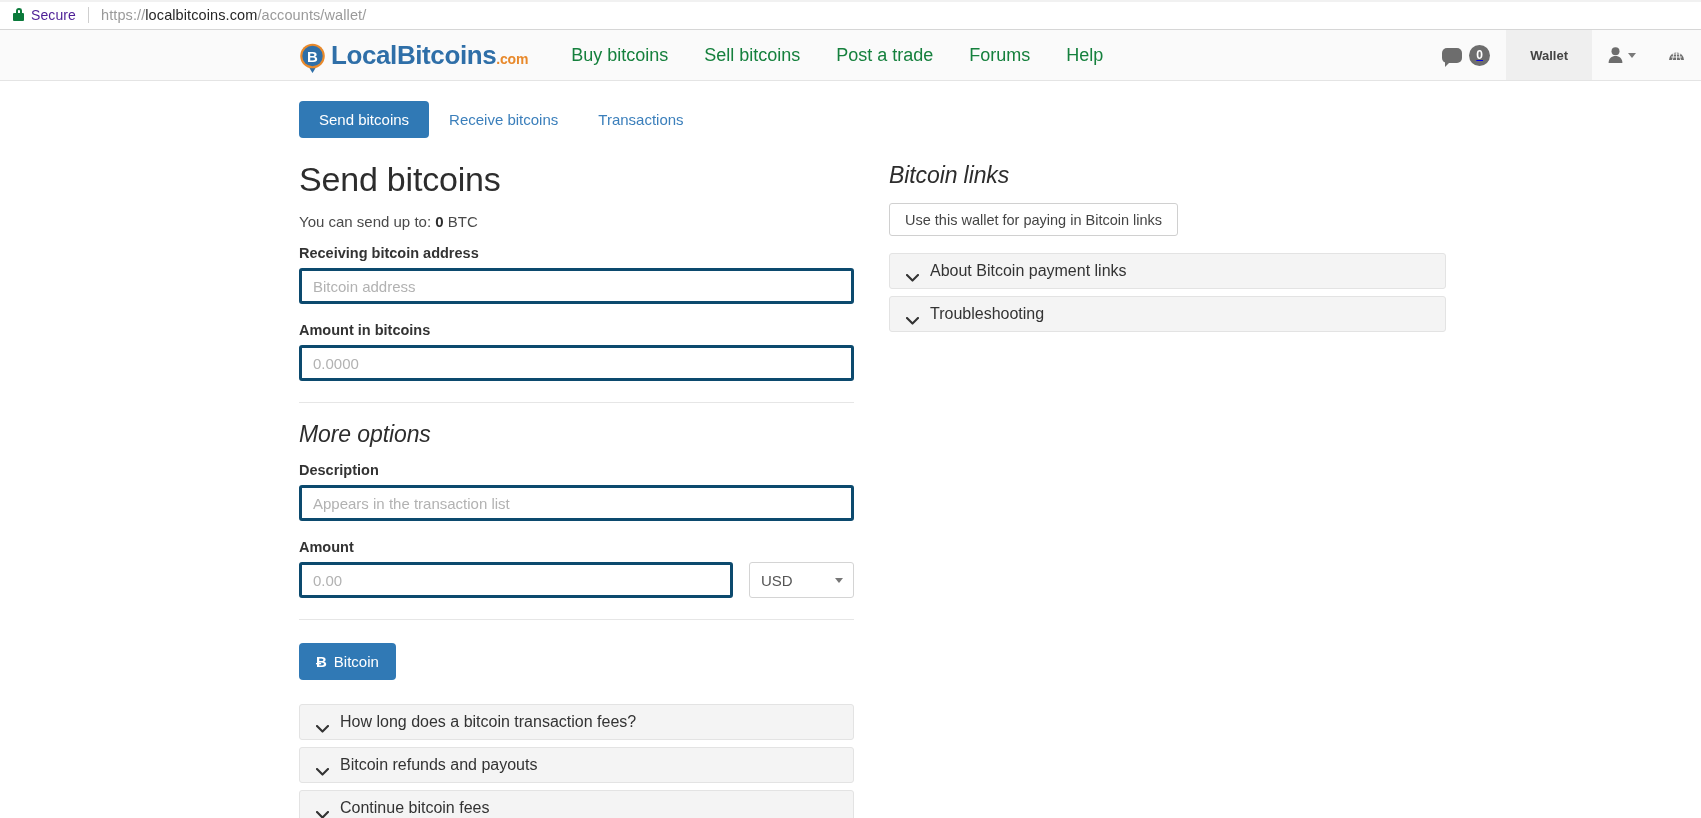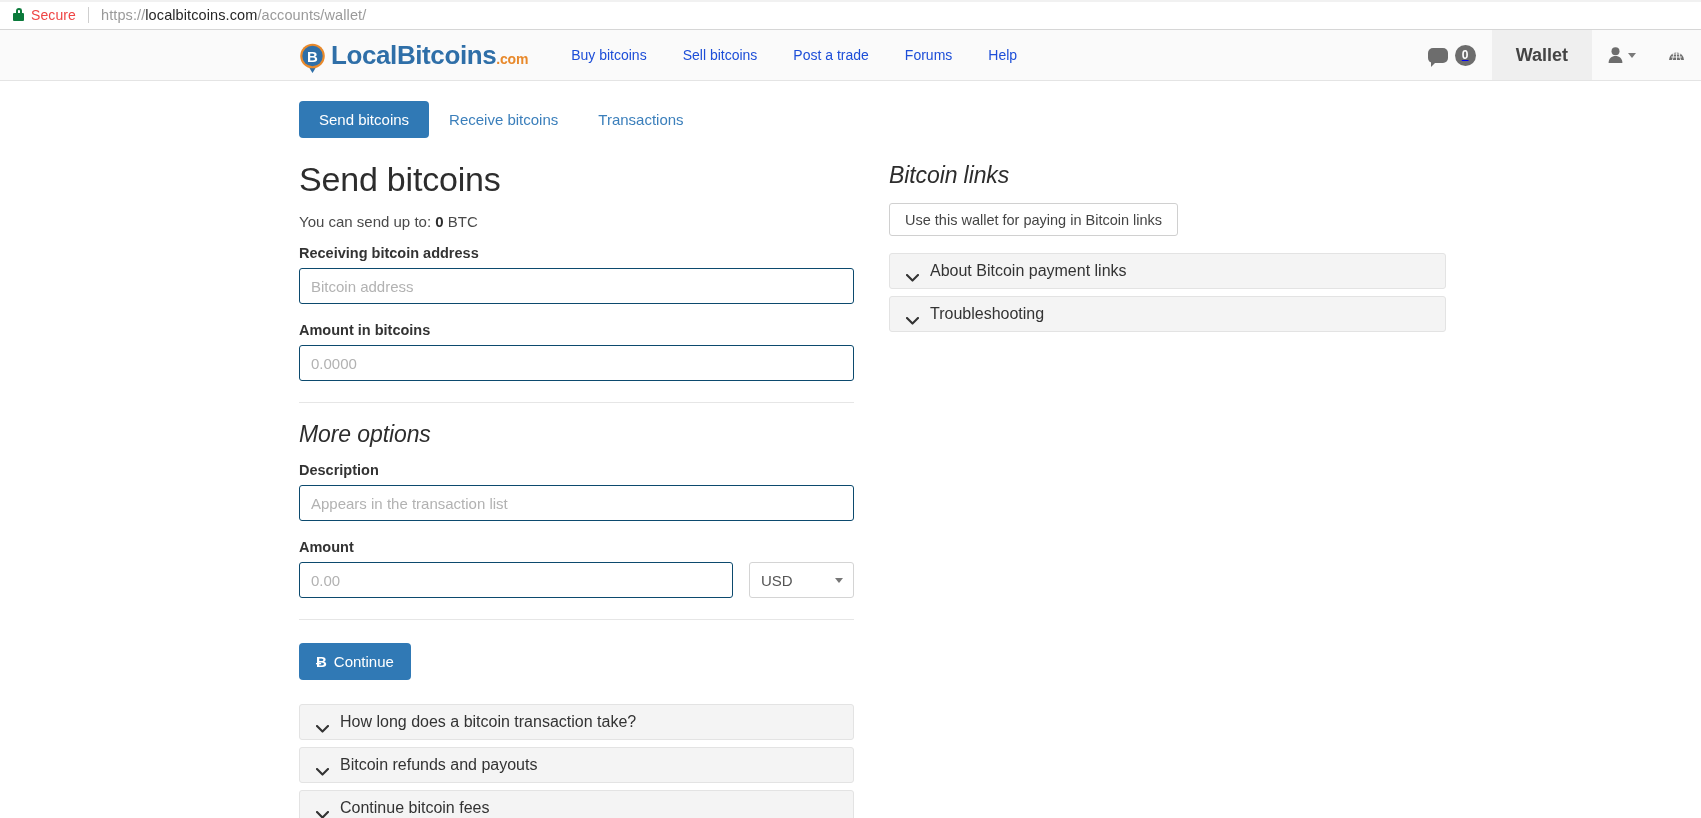--- a/index.html
+++ b/index.html
@@ -43,21 +43,21 @@
   }
   .lock-icon .shackle {
     position: absolute;
     top: 0; left: 2.5px;
     width: 6px; height: 6px;
     border: 2px solid #0b7a3b;
     border-bottom: none;
     border-radius: 3px 3px 0 0;
   }
   .secure-label {
-    color: #ef4444;
+    color: #4c1d95;
     font-size: 14px;
     letter-spacing: .1px;
   }
   .url-divider {
     width: 1px;
     height: 16px;
     background: #cfcfcf;
     margin: 0 12px;
   }
   .url-text {
@@ -104,22 +104,22 @@
     color: #e8892b;
     font-weight: 700;
     letter-spacing: -0.2px;
   }
   .main-nav {
     display: flex;
     align-items: center;
     margin-left: 25px;
   }
   .main-nav a {
-    color: #1d4ed8;
-    font-size: 14px;
+    color: #15803d;
+    font-size: 18px;
     text-decoration: none;
     padding: 0 18px;
     line-height: 51px;
     white-space: nowrap;
   }
   .header-right {
     margin-left: auto;
     display: flex;
     align-items: stretch;
   }
@@ -153,21 +153,21 @@
     display: flex;
     align-items: center;
     justify-content: center;
   }
   .wallet-item {
     display: flex;
     align-items: center;
     padding: 0 24px;
     background: #efefef;
     color: #444444;
-    font-size: 18px;
+    font-size: 13px;
     font-weight: 700;
     text-decoration: none;
     white-space: nowrap;
   }
   .icon-item {
     display: flex;
     align-items: center;
     padding: 0 16px;
     gap: 5px;
     text-decoration: none;
@@ -227,21 +227,21 @@
     display: block;
     font-size: 14.5px;
     font-weight: 700;
     color: #333333;
     margin-bottom: 7px;
     margin-top: 8px;
   }
   .text-input {
     width: 100%;
     height: 36px;
-    border: 1px solid #0c4a6e;
+    border: 3px solid #0c4a6e;
     border-radius: 3px;
     background: #ffffff;
     padding: 0 11px;
     font-size: 15px;
     color: #555555;
     font-family: "Liberation Sans", sans-serif;
     outline: none;
   }
   .text-input::placeholder { color: #b2b2b2; }
   .field-group { margin-bottom: 18px; }
@@ -447,31 +447,31 @@
             <span>USD</span>
             <span class="sel-caret"></span>
           </div>
         </div>
       </div>
 
       <hr class="sep">
 
       <button class="btn-continue">
         <span class="btc-glyph">Ƀ</span>
-        <span>Continue</span>
+        <span>Bitcoin</span>
       </button>
 
       <div class="accordion">
         <div class="accordion-item">
           <span class="chev">
             <svg viewBox="0 0 13 8" width="13" height="8" xmlns="http://www.w3.org/2000/svg">
               <path d="M1 1 L6.5 6.6 L12 1" stroke="#333333" stroke-width="2.1" fill="none" stroke-linecap="round" stroke-linejoin="round"></path>
             </svg>
           </span>
-          <span>How long does a bitcoin transaction take?</span>
+          <span>How long does a bitcoin transaction fees?</span>
         </div>
         <div class="accordion-item">
           <span class="chev">
             <svg viewBox="0 0 13 8" width="13" height="8" xmlns="http://www.w3.org/2000/svg">
               <path d="M1 1 L6.5 6.6 L12 1" stroke="#333333" stroke-width="2.1" fill="none" stroke-linecap="round" stroke-linejoin="round"></path>
             </svg>
           </span>
           <span>Bitcoin refunds and payouts</span>
         </div>
         <div class="accordion-item">

